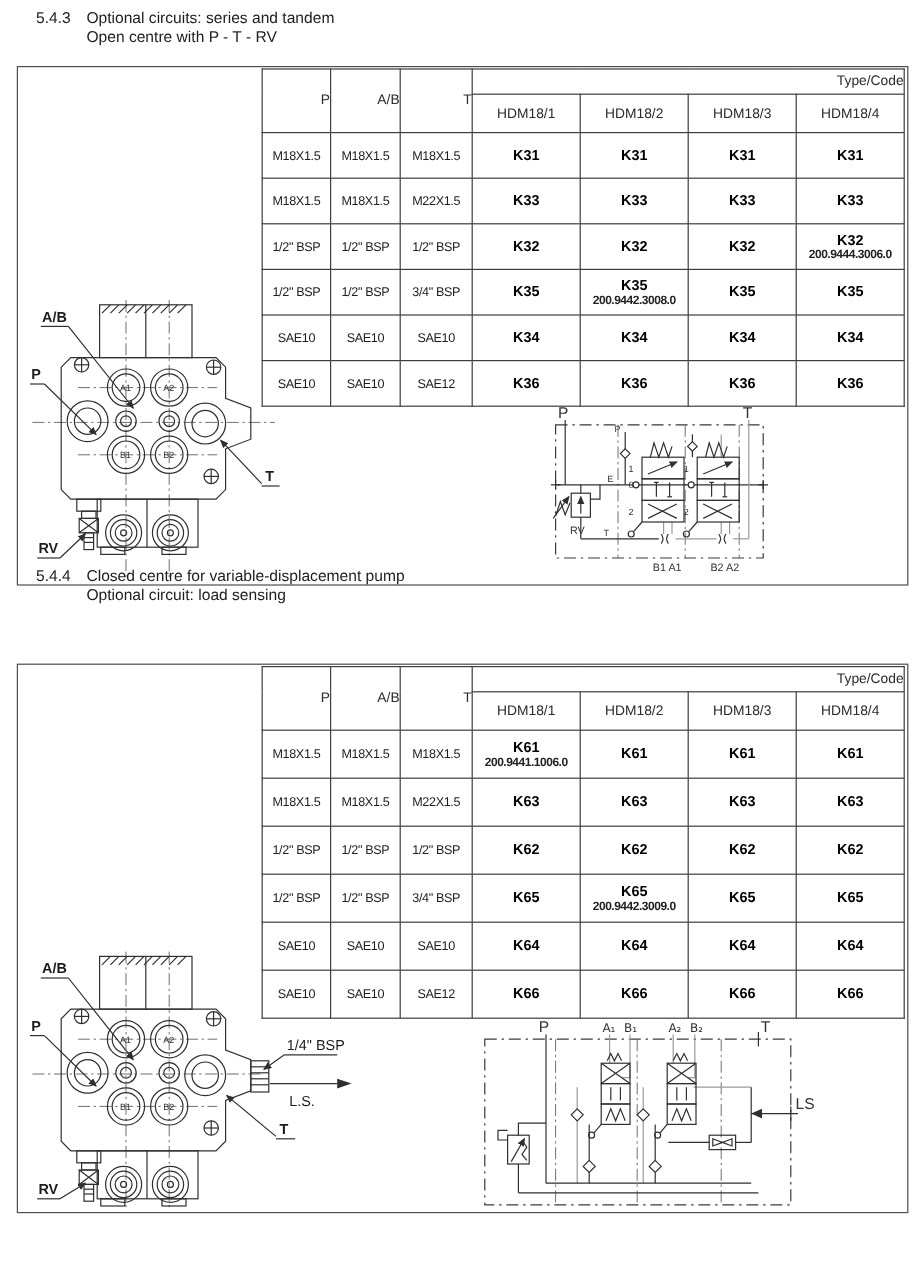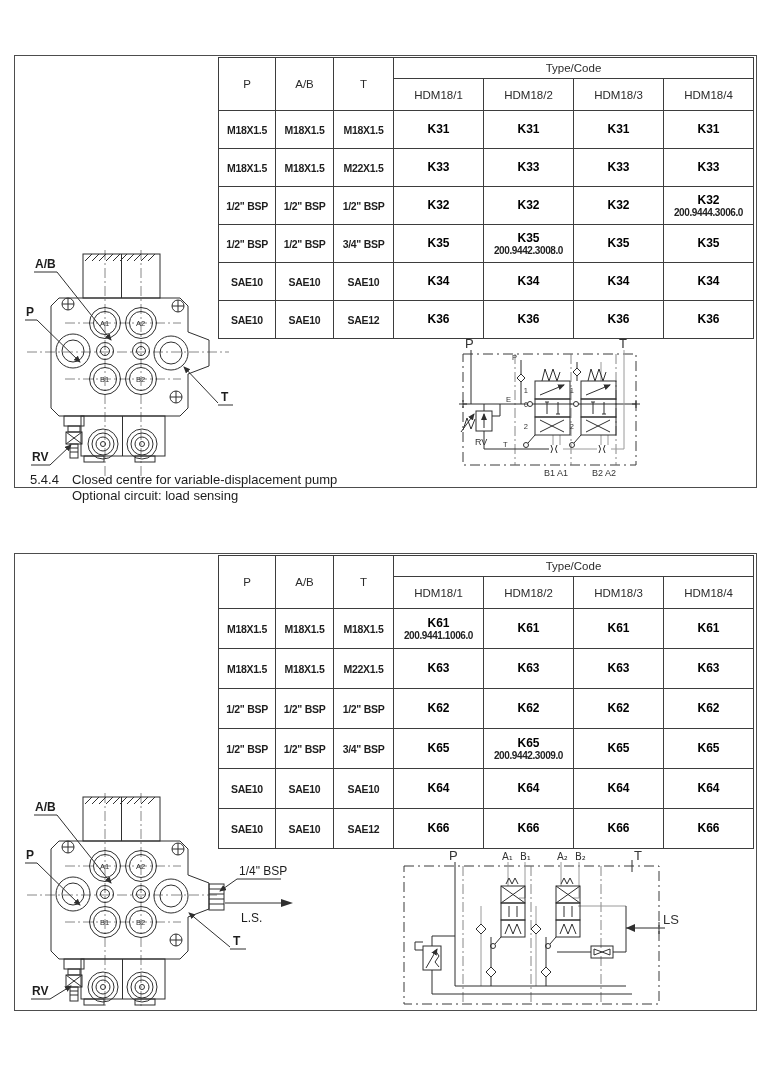--- a/index.html
+++ b/index.html
@@ -5,25 +5,25 @@
   html,body{margin:0;padding:0;background:#fff;}
   .page{position:relative;width:768px;height:1072px;background:#ffffff;
         font-family:"Liberation Sans","DejaVu Sans",sans-serif;color:#222;overflow:hidden;}
   .heading{position:absolute;display:flex;font-size:13px;color:#1d1d1d;}
   .heading .num{width:42px;flex:0 0 42px;}
   .heading .lines div{line-height:16px;}
   .frame{position:absolute;border:1px solid #4d4d4d;background:#fff;}
   table.spec{position:absolute;border-collapse:collapse;table-layout:fixed;background:#fff;}
   .spec th,.spec td{border:1px solid #3d3d3d;text-align:center;vertical-align:middle;padding:0;}
   .spec th{font-weight:normal;font-size:11.5px;color:#2b2b2b;}
-  .spec tr.group-row th{height:20px;}
+  .spec tr.group-row th{height:20px;text-align:right;}
   .spec tr.type-row th{height:31px;}
   .spec tbody tr.r1 td{height:37px;}
   .spec tbody tr.r2 td{height:39px;}
-  .port{font-size:10.5px;font-weight:bold;letter-spacing:-0.3px;color:#1e1e1e;}
+  .port{font-size:10.5px;font-weight:normal;letter-spacing:-0.3px;color:#1e1e1e;}
   .kcode{display:block;font-size:12px;font-weight:bold;line-height:13px;color:#000000;}
   .sub{display:block;font-size:10px;font-weight:bold;letter-spacing:-0.4px;line-height:11px;color:#222;}
   .sub:empty{display:none;}
   .note{position:absolute;font-size:11px;color:#464646;line-height:19px;}
   .note .l2{padding-left:26px;}
   svg{position:absolute;overflow:visible;}
   svg .ln{stroke:#2f2f2f;stroke-width:1;fill:none;}
   svg .gy{stroke:#9a9a9a;stroke-width:1;fill:none;}
   svg .cl{stroke:#6a6a6a;stroke-width:0.8;fill:none;stroke-dasharray:10 3 2 3;}
   svg .bd{stroke:#3a3a3a;stroke-width:1;fill:none;stroke-dasharray:10 4 2 4;}
@@ -33,20 +33,27 @@
   svg text.sm{font-size:7.5px;font-weight:normal;fill:#333;}
   svg text.md{font-size:9px;fill:#333;}
   svg text.sub2{font-family:"DejaVu Sans",sans-serif;font-size:10px;fill:#333;}
   svg .wfill{fill:#fff;}
 </style>
 </head>
 <body>
 
 <div class="page">
 
+  <div class="heading" style="left:30px;top:7px;">
+    <div class="num">5.4.3</div>
+    <div class="lines">
+      <div>Optional circuits: series and tandem</div>
+      <div>Open centre with P - T - RV</div>
+    </div>
+  </div>
 
   <div class="frame" style="left:14px;top:55px;width:741px;height:431px;">
 
     <table class="spec" style="left:203px;top:1px;width:535px;">
       <colgroup>
           <col style="width:57px">
           <col style="width:58px">
           <col style="width:60px">
           <col style="width:90px">
           <col style="width:90px">

